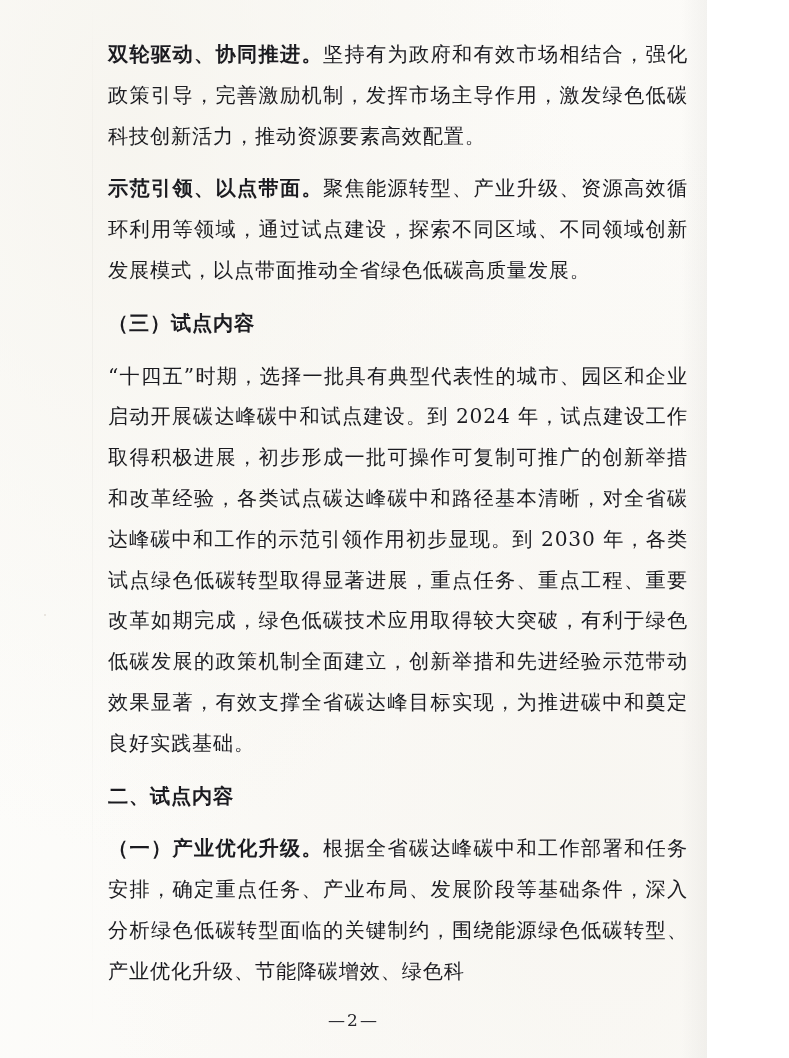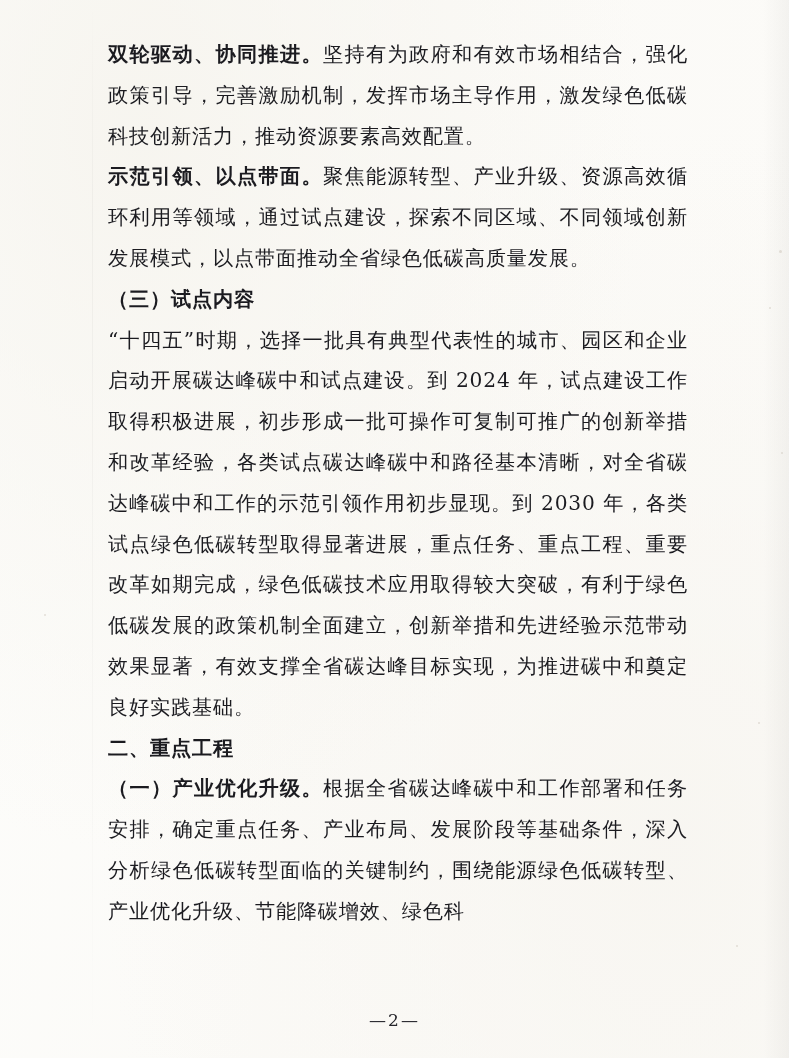--- a/index.html
+++ b/index.html
@@ -2,21 +2,21 @@
 <html><head>
 <meta charset="utf-8">
 <style>
   html, body {
     margin: 0;
     padding: 0;
     background: #ffffff;
   }
   .page {
     position: relative;
-    width: 789px;
+    width: 707px;
     height: 1058px;
     background: #14b8a6;
     overflow: hidden;
   }
   
   .paper-tint {
     position: absolute;
     inset: 0;
     background:
       radial-gradient(ellipse at 18% 12%, rgba(246,244,238,0.9) 0%, rgba(253,252,250,0) 55%),
@@ -40,21 +40,21 @@
     margin: 0;
     font-family: "DejaVu Serif", "Liberation Serif", serif;
     font-size: 20.2px;
     line-height: 40.8px;
     color: #1b1b20;
     text-align: justify;
     text-justify: inter-ideograph;
     letter-spacing: 0.8px;
     text-indent: 0;
   }
-  p.para + p.para { margin-top: 0px; }
+  p.para + p.para { margin-top: 12px; }
   .indent2 { text-indent: 41px; }
   .heading {
     font-weight: bold;
     letter-spacing: 1.4px;
   }
   .lead-bold {
     font-weight: bold;
   }
   .footer {
     position: absolute;
@@ -107,21 +107,21 @@
     </p>
 
     <p class="para indent2">
       <span class="lead-bold">示范引领、以点带面。</span><span>聚焦能源转型、产业升级、资源高效循环利用等领域，通过试点建设，探索不同区域、不同领域创新发展模式，以点带面推动全省绿色低碳高质量发展。</span>
     </p>
 
     <p class="para indent2 heading">（三）试点内容</p>
 
     <p class="para indent2">“十四五”时期，选择一批具有典型代表性的城市、园区和企业启动开展碳达峰碳中和试点建设。到 2024 年，试点建设工作取得积极进展，初步形成一批可操作可复制可推广的创新举措和改革经验，各类试点碳达峰碳中和路径基本清晰，对全省碳达峰碳中和工作的示范引领作用初步显现。到 2030 年，各类试点绿色低碳转型取得显著进展，重点任务、重点工程、重要改革如期完成，绿色低碳技术应用取得较大突破，有利于绿色低碳发展的政策机制全面建立，创新举措和先进经验示范带动效果显著，有效支撑全省碳达峰目标实现，为推进碳中和奠定良好实践基础。</p>
 
-    <p class="para indent2 heading">二、重点工程</p>
+    <p class="para indent2 heading">二、试点内容</p>
 
     <p class="para indent2">
       <span class="lead-bold">（一）产业优化升级。</span><span>根据全省碳达峰碳中和工作部署和任务安排，确定重点任务、产业布局、发展阶段等基础条件，深入分析绿色低碳转型面临的关键制约，围绕能源绿色低碳转型、产业优化升级、节能降碳增效、绿色科</span>
     </p>
 
   </div>
 
   <div class="footer">—2—</div>
 </div>
 

